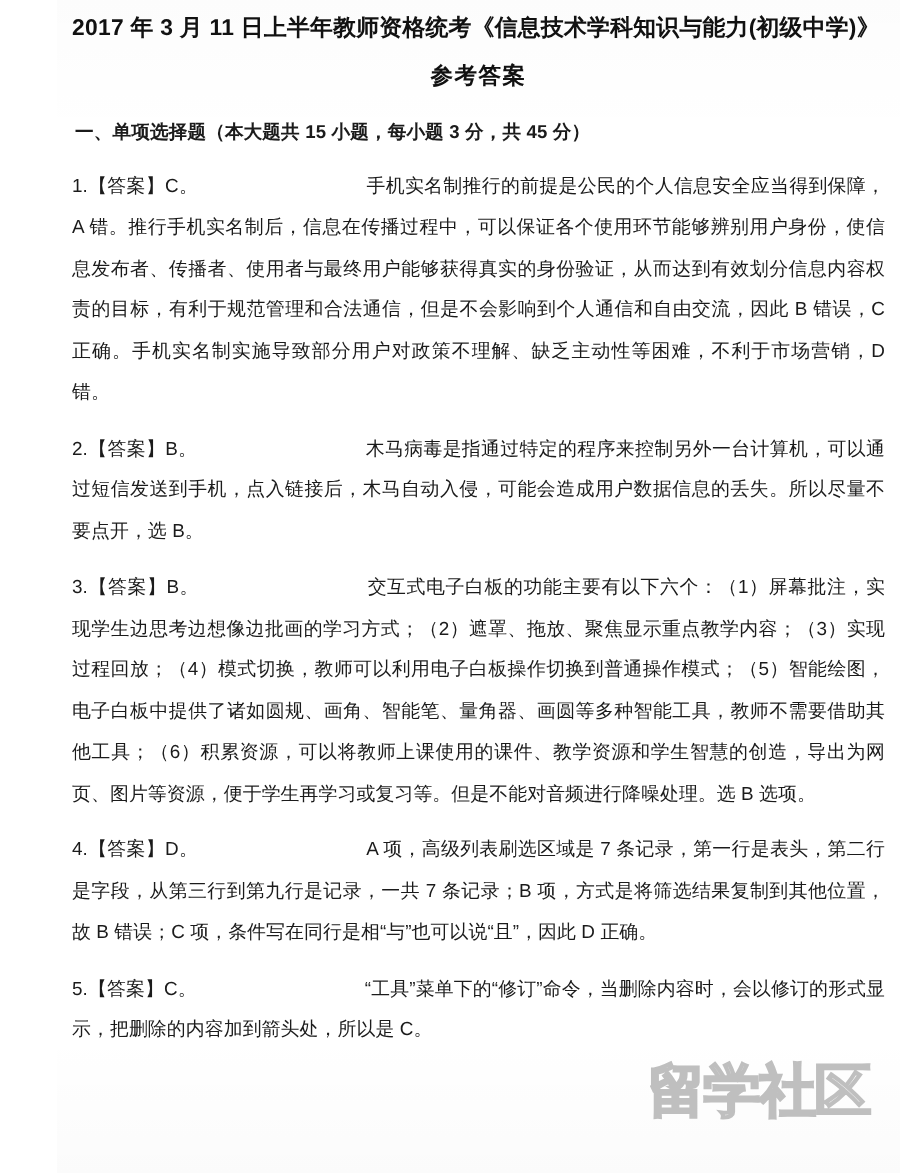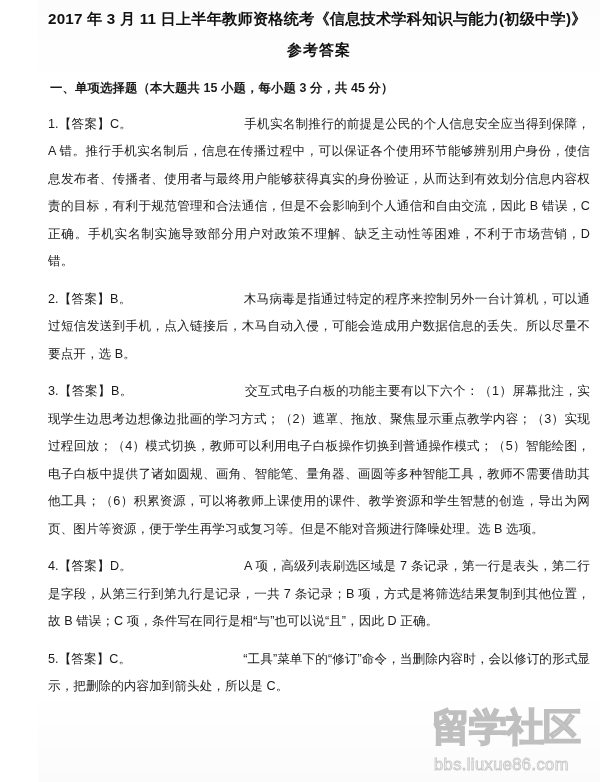--- a/index.html
+++ b/index.html
@@ -163,16 +163,15 @@
         <span class="answer-label">5.【答案】C。</span><span class="answer-gap"></span><span>“工具”菜单下的“修订”命令，当删除内容时，会以修订的形式显示，把删除的内容加到箭头处，所以是 C。</span>
       </p>
     </div>
 
   </div>
 
   <div class="scan-tint"></div>
 
   <div class="watermark">
     <div class="wm-cn">留学社区</div>
-    <div class="wm-url">bbs.liuxue86.com</div>
   </div>
 
 </div>
 
 </body></html>

